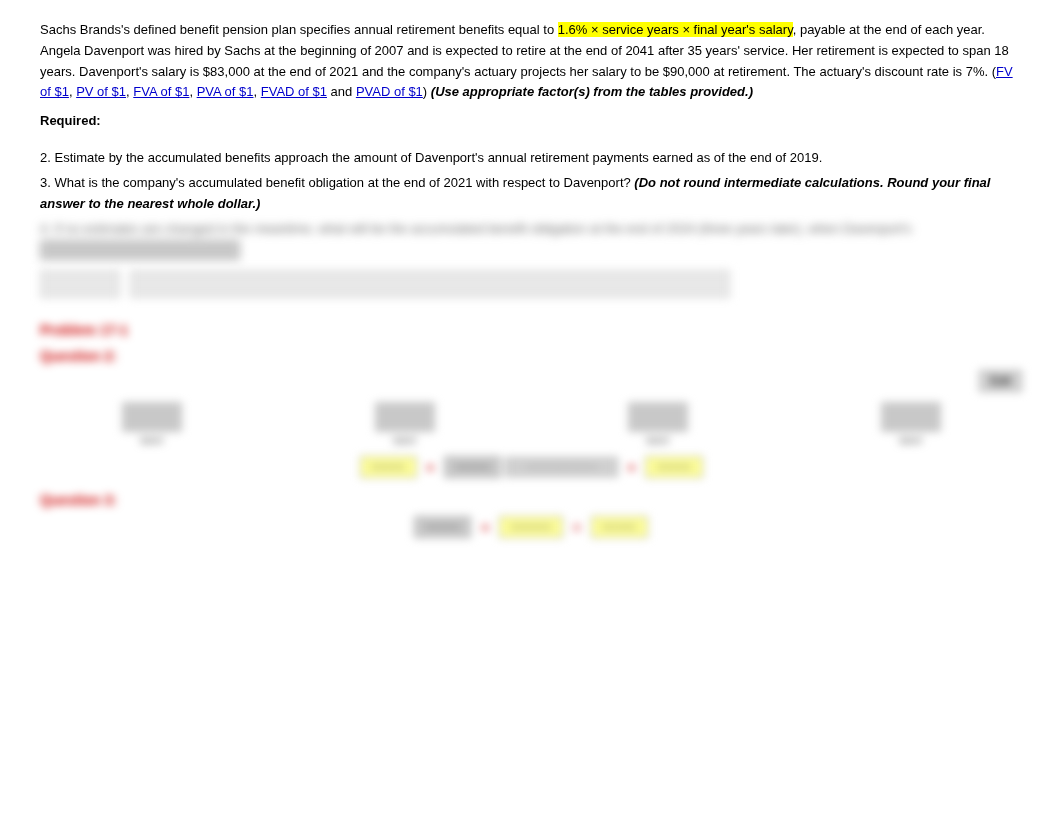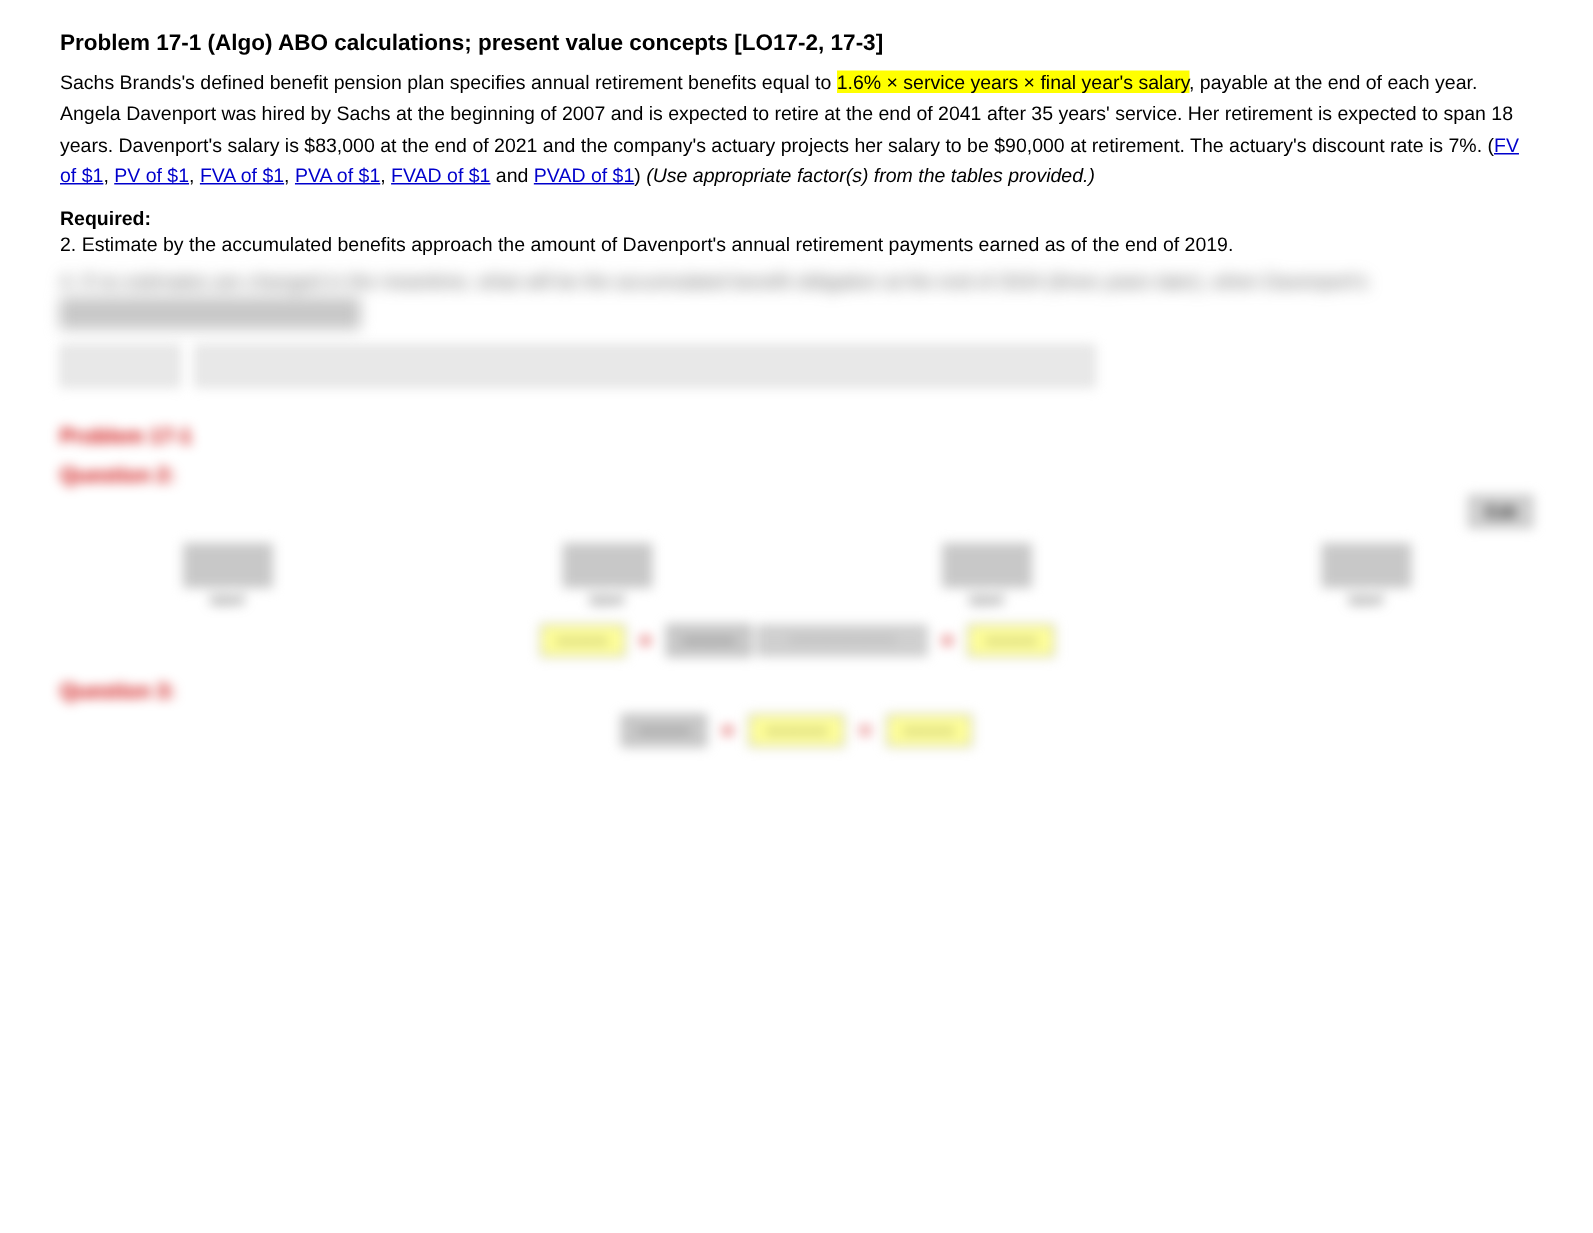--- a/index.html
+++ b/index.html
@@ -27,27 +27,27 @@
     }
     .highlight-yellow {
       background-color: #ffff00;
       margin-top: 35px;
     }
     .link-blue {
       color: #0000cc;
       text-decoration: underline;
     }
     .bold-italic {
-      font-weight: normal;
+      font-weight: bold;
       font-style: italic;
     }
     .required-label {
       font-weight: bold;
       margin-top: 10px;
-      margin-bottom: 0;
+      margin-bottom: 20px;
     }
     .question-item {
       margin-bottom: 4px;
       line-height: 1.6;
     }
     .blurred-section {
       filter: blur(4px);
       user-select: none;
       pointer-events: none;
     }
@@ -111,32 +111,34 @@
       font-weight: bold;
       font-size: 13px;
       padding: 3px 6px;
     }
   </style>
 </head>
 <body>
 
 <div>
 
-  <div class="problem-title">Problem 17-1 (Algo) ABO calculations; present value concepts [LO17-2, 17-3]</div>
 
   <div class="problem-text">
     <span>Sachs Brands's defined benefit pension plan specifies annual retirement benefits equal to </span><span class="highlight-yellow">1.6% × service years × final year's salary</span><span>, payable at the end of each year. Angela Davenport was hired by Sachs at the beginning of 2007 and is expected to retire at the end of 2041 after 35 years' service. Her retirement is expected to span 18 years. Davenport's salary is $83,000 at the end of 2021 and the company's actuary projects her salary to be $90,000 at retirement. The actuary's discount rate is 7%. (</span><span class="link-blue">FV of $1</span>, <span class="link-blue">PV of $1</span>, <span class="link-blue">FVA of $1</span>, <span class="link-blue">PVA of $1</span>, <span class="link-blue">FVAD of $1</span><span> and </span><span class="link-blue">PVAD of $1</span>) <span class="bold-italic">(Use appropriate factor(s) from the tables provided.)</span>
   </div>
 
   <div class="required-label">Required:</div>
 
   <div class="question-item">
     <span>2.</span><span> Estimate by the accumulated benefits approach the amount of Davenport's annual retirement payments earned as of the end of 2019.</span>
   </div>
 
+  <div class="question-item">
+    <span>3.</span><span> What is the company's accumulated benefit obligation at the end of 2021 with respect to Davenport?</span> <span class="bold-italic">(Do not round intermediate calculations. Round your final answer to the nearest whole dollar.)</span>
+  </div>
 
   <div class="question-item q4-blurred">
     <span>4.</span><span> If no estimates are changed in the meantime, what will be the accumulated benefit obligation at the end of 2024 (three years later), when Davenport's</span>
     <span class="inline-answer" style="width:200px;"></span>
   </div>
 
   <div class="blurred-section" style="margin-top:6px; display:flex; gap:10px;">
     <div class="answer-box" style="width:80px;"></div>
     <div class="answer-box" style="width:600px;"></div>
   </div>

